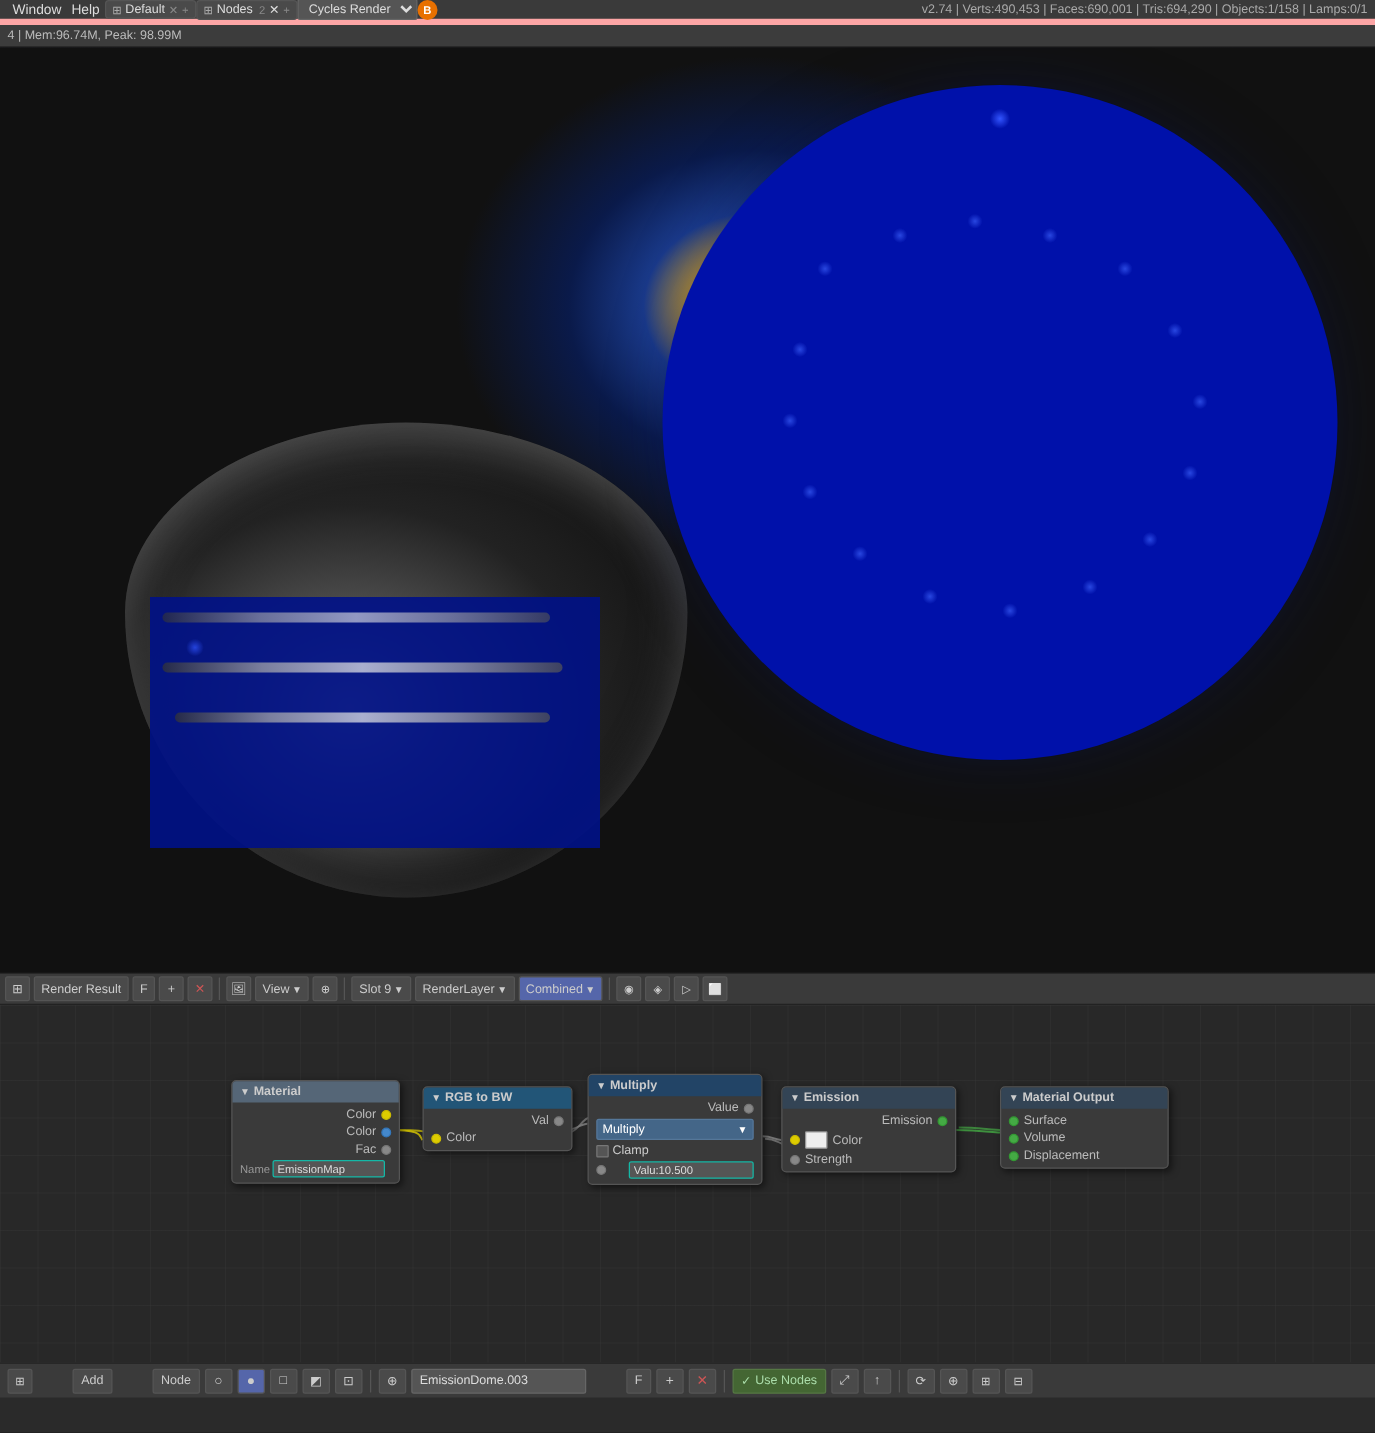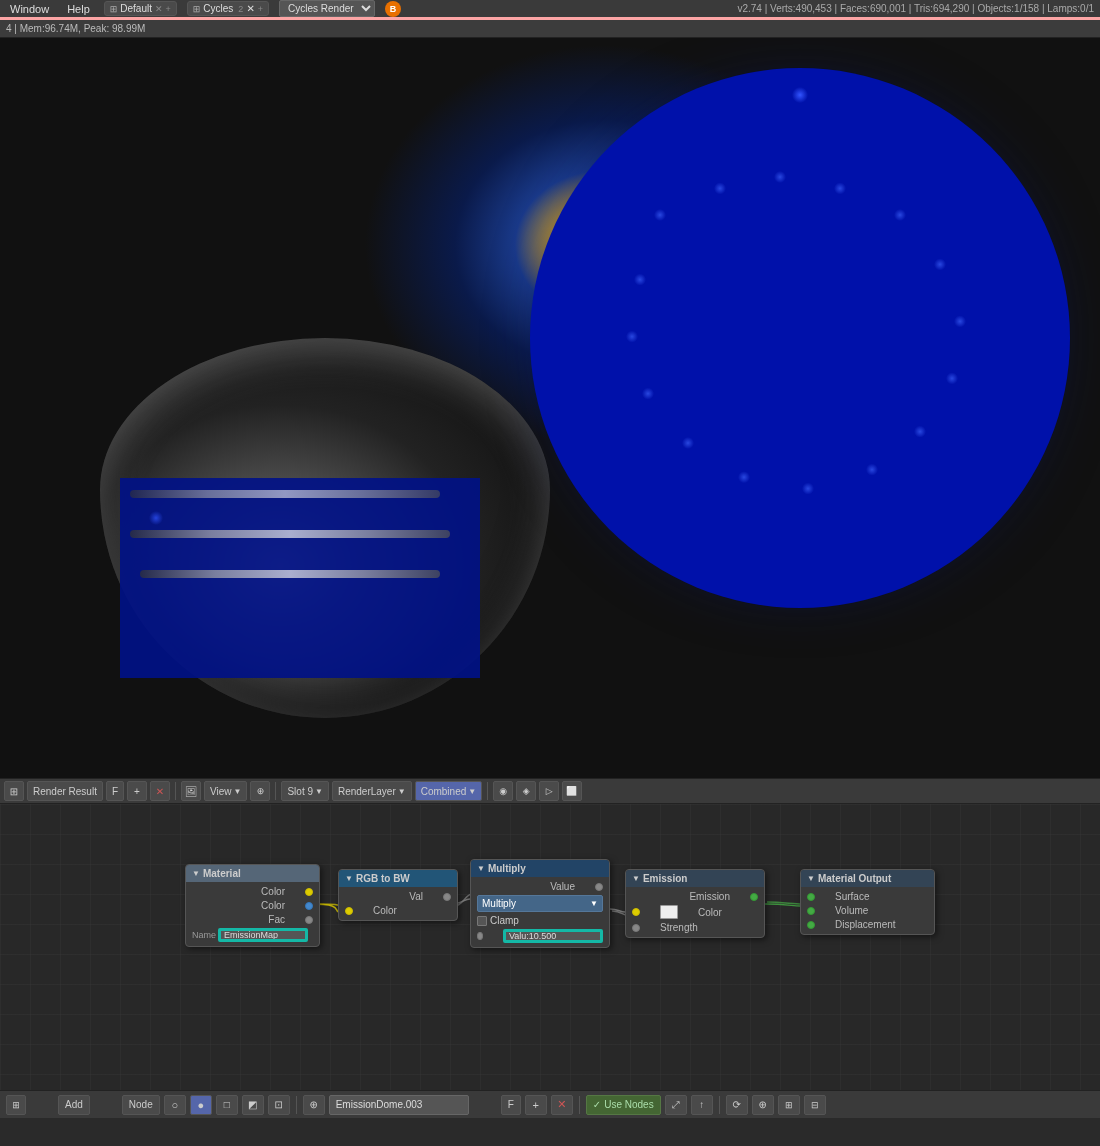--- a/index.html
+++ b/index.html
@@ -13,22 +13,21 @@
       color: #ccc;
     }
 
     
     #top-menu {
       height: 20px;
       background: #3a3a3a;
       display: flex;
       align-items: center;
       padding: 0 6px;
-      gap: 10px;
-      border-bottom: 3px solid #fca5a5;
+      border-bottom: 5px solid #fca5a5;
     }
     .menu-item {
       color: #ddd;
       font-size: 11px;
       cursor: pointer;
       padding: 0 4px;
     }
 
     .window-tab {
       display: flex;
@@ -293,21 +292,21 @@
     .node-body {
       padding: 4px 6px;
       display: flex;
       flex-direction: column;
       gap: 3px;
     }
     .node-row {
       display: flex;
       align-items: center;
       justify-content: space-between;
-      gap: 20px;
+      gap: 4px;
       font-size: 10px;
     }
     .socket {
       width: 8px;
       height: 8px;
       border-radius: 50%;
       border: 1px solid #888;
       cursor: pointer;
     }
     .socket-yellow { background: #ddcc00; border-color: #ccbb00; }
@@ -351,21 +350,21 @@
     #node-output {
       left: 800px;
       top: 65px;
       width: 135px;
     }
     #node-output .node-header { background: #334455; }
 
     
     .node-input {
       background: #555;
-      border: 3px solid #14b8a6;
+      border: 1px solid #14b8a6;
       color: #ddd;
       font-size: 9px;
       padding: 1px 3px;
       border-radius: 2px;
       width: 80px;
       height: 14px;
     }
 
     .node-dropdown {
       background: #446688;
@@ -493,21 +492,21 @@
 
   <div class="window-tab">
     <span style="font-size:9px;color:#aaa">⊞</span>
     <span>Default</span>
     <span class="close-x">✕</span>
     <span style="font-size:9px;color:#888">+</span>
   </div>
 
   <div class="scene-tab">
     <span style="font-size:9px;color:#aaa">⊞</span>
-    <span>Cycles</span>
+    <span>Nodes</span>
     <span style="color:#888;font-size:9px;margin-left:2px">2</span>
     <span class="close-x">✕</span>
     <span style="font-size:9px;color:#888">+</span>
   </div>
 
   <select class="renderer-select">
     <option>Cycles Render</option>
   </select>
 
   <div class="blender-icon">B</div>

